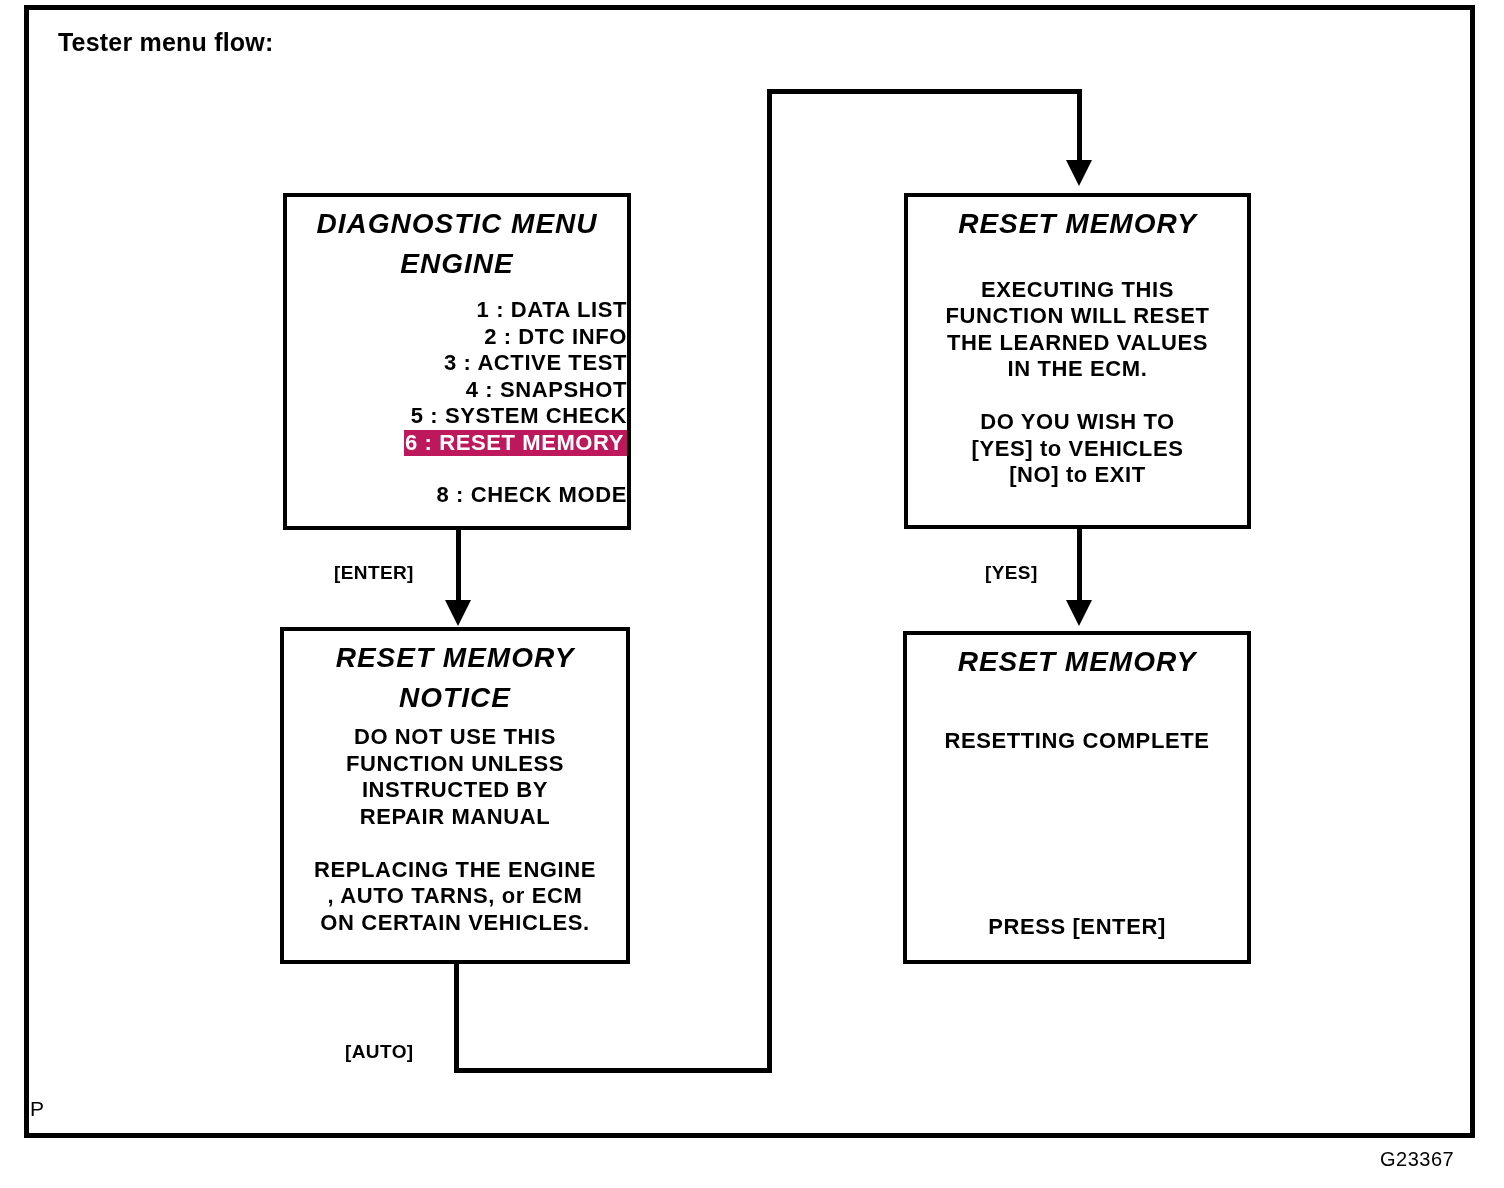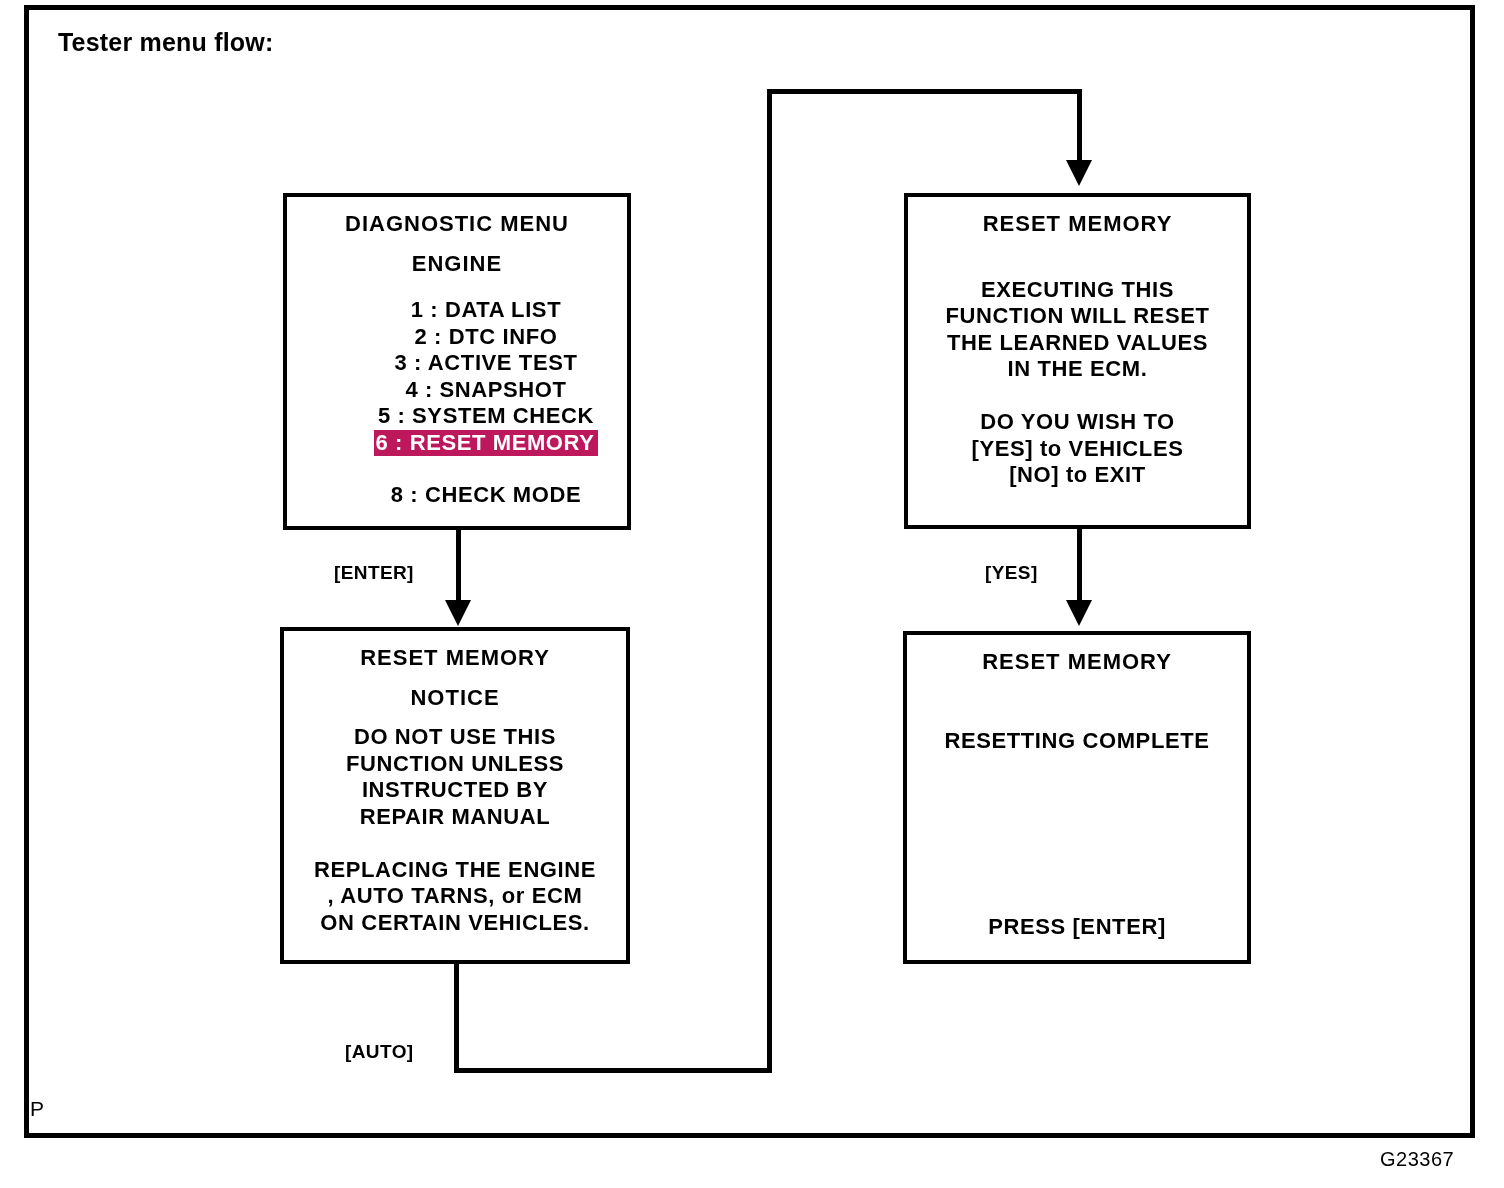--- a/index.html
+++ b/index.html
@@ -40,36 +40,37 @@
   }
   
   .screen-box {
     position: absolute;
     border: 4px solid #000000;
     box-sizing: border-box;
     background: #ffffff;
     text-align: center;
   }
   .screen-title {
-    font-size: 22px;
+    font-size: 28px;
     font-weight: bold;
     letter-spacing: 1.0px;
     line-height: 26px;
     white-space: nowrap;
+    font-style: italic;
   }
   .screen-line {
     font-size: 22px;
     font-weight: bold;
     letter-spacing: 0.6px;
     line-height: 26.5px;
     white-space: nowrap;
   }
   .menu-list {
     margin-top: 20px;
-    text-align: center;
+    text-align: right;
     padding-left: 58px;
   }
   .menu-item {
     font-size: 22px;
     font-weight: bold;
     letter-spacing: 0.6px;
     line-height: 26.5px;
     white-space: nowrap;
     display: block;
   }

